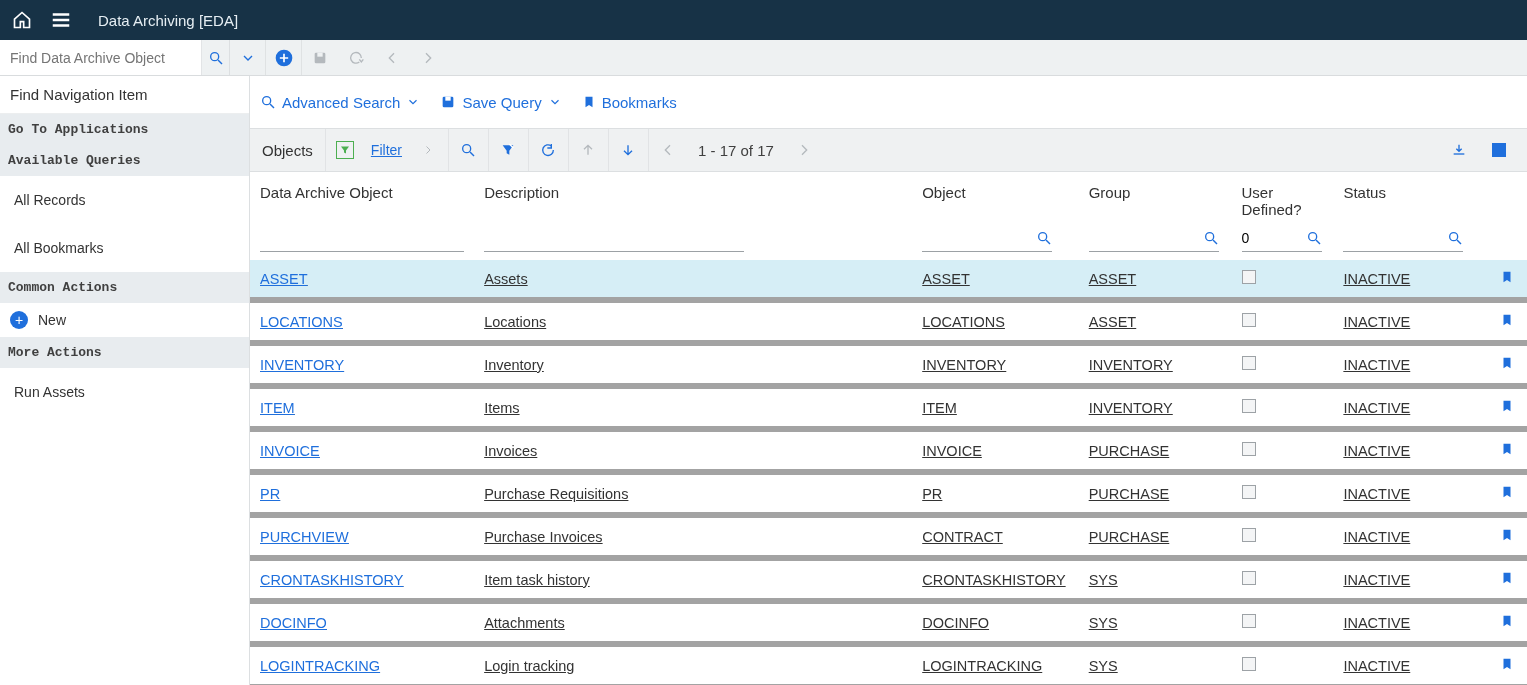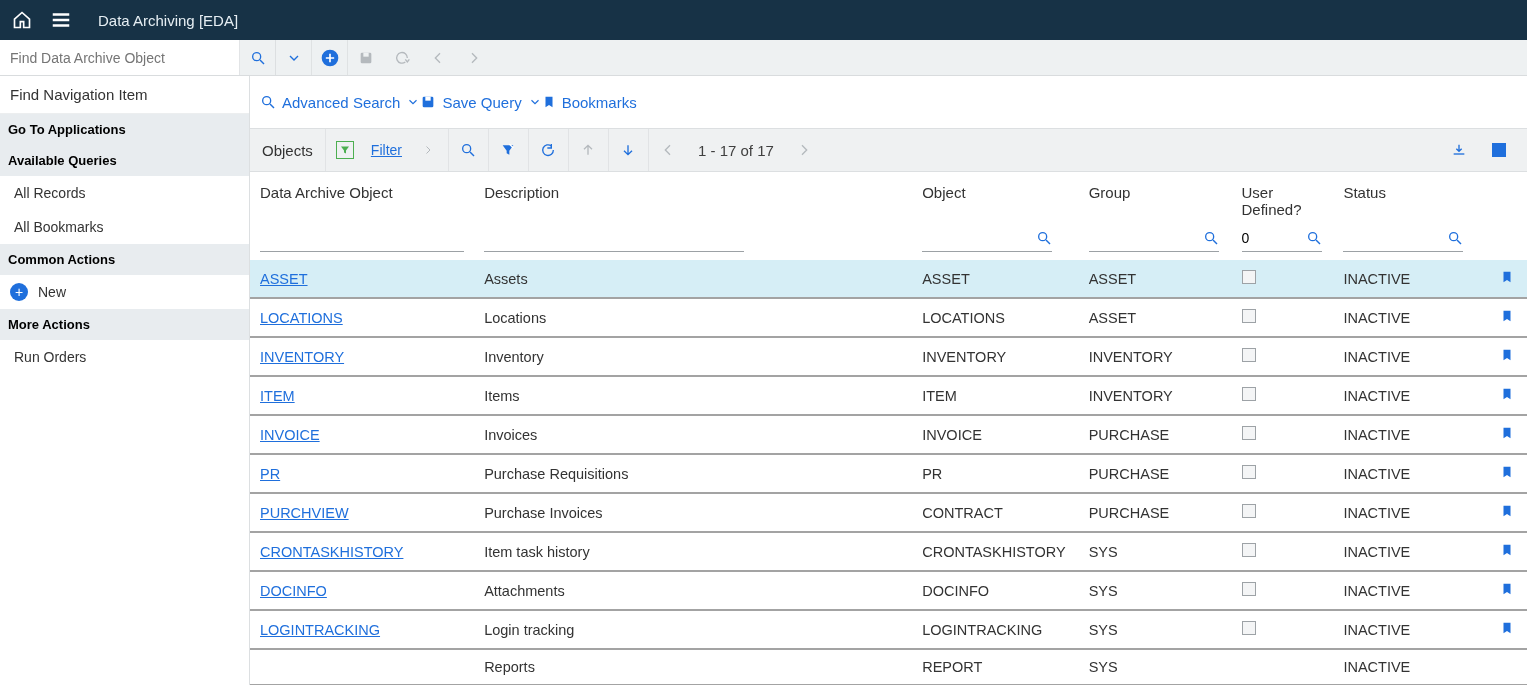--- a/index.html
+++ b/index.html
@@ -10,21 +10,21 @@
     height: 40px; background: #173246; display: flex; align-items: center; padding: 0 12px; gap: 18px;
   }
   .top-header .hicon { color: #fff; fill:#fff; display:flex; align-items:center; }
   .app-title { color: #e6eef3; font-size: 15px; margin-left: 8px; }
 
   
   .row2 {
     height: 36px; background: #eef1f2; border-bottom: 1px solid #d9dcde; display:flex; align-items:stretch;
   }
   .find-container {
-    width: 276px; display:flex; align-items:center; border-right:1px solid #dcdfe1; background:#701a75;
+    width: 230px; display:flex; align-items:center; border-right:1px solid #dcdfe1; background:#701a75;
   }
   .find-input {
     flex:1; height:100%; border:none; padding:0 10px; font-size:14px; color:#555; outline:none; background:#fff;
   }
   .find-search-btn {
     width:36px; height:100%; display:flex; align-items:center; justify-content:center; background:#eef1f2; border-left:1px solid #e2e4e6;
   }
   .action-strip { display:flex; align-items:center; }
   .action-cell {
     width:36px; height:100%; display:flex; align-items:center; justify-content:center; border-right:1px solid #dfe2e3;
@@ -36,35 +36,35 @@
   .gray-stroke { stroke:#b4b9bd; fill:none; stroke-width:2; }
   .gray-fill { fill:#b4b9bd; }
 
   
   .main-layout { display:flex; height: calc(685px - 76px); }
   .sidebar { width:250px; border-right:1px solid #dcdfe1; background:#fff; display:flex; flex-direction:column; }
   .nav-item {
     padding: 10px 10px; font-size: 15px; color:#333; border-bottom:1px solid #eceeef;
   }
   .sidebar-section {
-    background:#e8ecef; color:#000000; font-weight:bold; font-size:13px; padding:8px 8px;
+    background:#e8ecef; color:#404040; font-weight:bold; font-size:13px; padding:8px 8px;font-family:Liberation Mono, monospace;
   }
   .sidebar-link {
-    padding:9px 14px; font-size:14px; color:#333; cursor:pointer;
+    padding:16px 14px; font-size:14px; color:#333; cursor:pointer;
   }
   .new-row { display:flex; align-items:center; gap:10px; padding:8px 10px; }
   .plus-circle {
     width:18px; height:18px; border-radius:50%; background:#1f6fdc; color:#fff; display:flex; align-items:center; justify-content:center; font-size:14px; line-height:1;
   }
 
   .content { flex:1; display:flex; flex-direction:column; overflow:hidden; }
 
   
   .search-tools {
-    height:52px; display:flex; align-items:center; padding:0 10px;
+    height:52px; display:flex; align-items:center; gap:20px; padding:0 10px;
   }
   .adv-link, .savequery-link, .bookmarks-link {
     color:#1f6fdc; font-size:15px; display:flex; align-items:center; gap:6px; cursor:pointer;
   }
 
   
   .table-toolbar {
     height:44px; background:#eff1f2; border-top:1px solid #dcdfe1; border-bottom:1px solid #dcdfe1;
     display:flex; align-items:center; padding:0 8px; gap:0;
   }
@@ -82,21 +82,21 @@
   table { width:100%; border-collapse:collapse; }
   th {
     text-align:left; font-weight:normal; color:#333; font-size:15px; padding:12px 10px 6px; vertical-align:top;
   }
   .filter-row td { padding:0 10px 8px; }
   .filter-cell {
     display:flex; align-items:center; gap:6px; border-bottom:1px solid #9ca1a5; max-width:260px; height:28px;
   }
   .filter-cell input { border:none; outline:none; flex:1; font-size:14px; background:transparent; width:100%; }
   .filter-cell .mg { width:16px; height:16px; flex-shrink:0; }
-  tbody tr { border-bottom:2px solid #a3a3a3; }
+  tbody tr { border-bottom:6px solid #a3a3a3;text-decoration:underline; }
   tbody tr.selected { background:#d6eef6; }
   tbody td { padding:9px 10px; font-size:14.5px; color:#333; vertical-align:middle; }
   .obj-link { color:#1f6fdc; text-decoration:underline; cursor:pointer; }
   .chk { width:14px; height:14px; border:1px solid #9da2a6; display:inline-block; background:#f4f5f6; }
   .bm-icon { width:14px; height:16px; display:inline-block; }
 
   .col-dao { width:220px; }
   .col-desc { width:430px; }
   .col-obj { width:150px; }
   .col-grp { width:150px; }
@@ -176,21 +176,21 @@
     <div class="sidebar-section">Go To Applications</div>
     <div class="sidebar-section">Available Queries</div>
     <div class="sidebar-link">All Records</div>
     <div class="sidebar-link">All Bookmarks</div>
     <div class="sidebar-section">Common Actions</div>
     <div class="new-row">
       <span class="plus-circle">+</span>
       <span>New</span>
     </div>
     <div class="sidebar-section">More Actions</div>
-    <div class="sidebar-link">Run Orders</div>
+    <div class="sidebar-link">Run Assets</div>
   </div>
 
   <div class="content">
     <div class="search-tools">
       <div class="adv-link">
         <svg class="svg-icon" viewBox="0 0 24 24">
             <circle cx="10" cy="10" r="6" class="blue-stroke"></circle>
             <path d="M15 15 L21 21" class="blue-stroke"></path>
           </svg>
         <span>Advanced Search</span>

